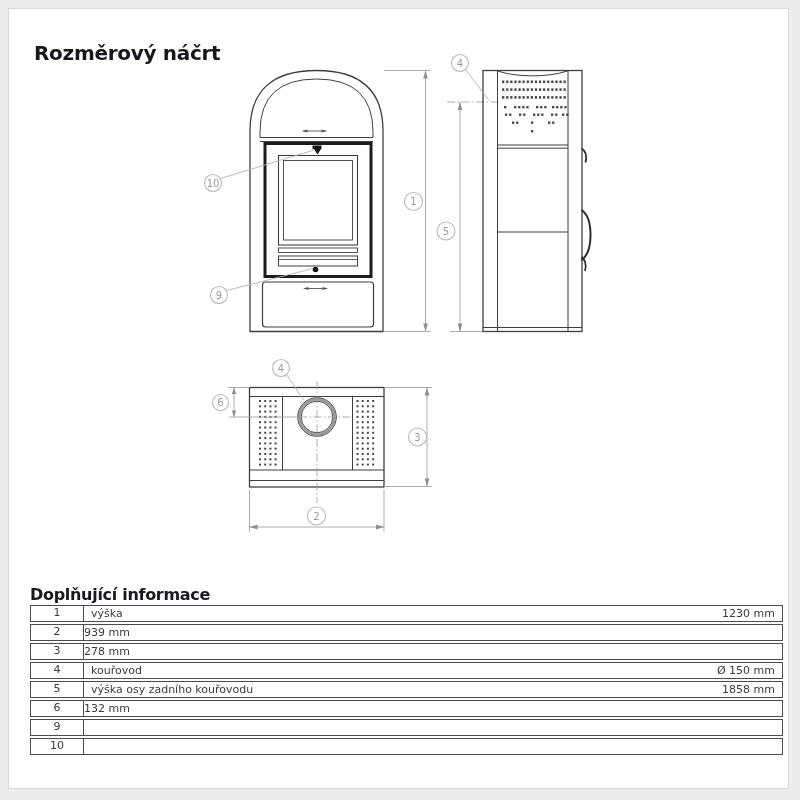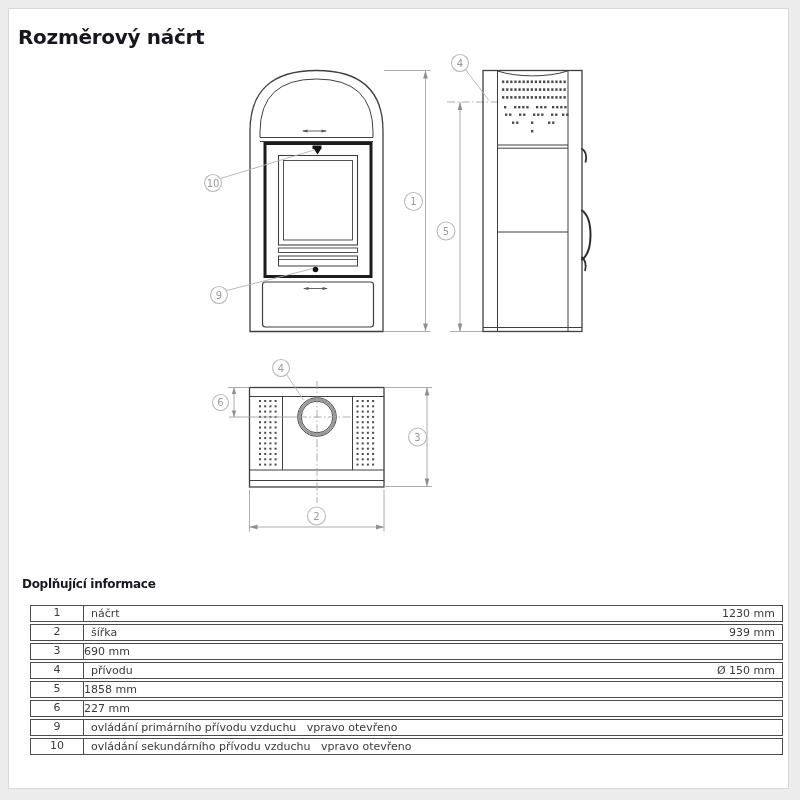--- a/index.html
+++ b/index.html
@@ -1,22 +1,22 @@
 <!DOCTYPE html>
 <html><head>
 <meta charset="utf-8">
 <style>
   html,body{margin:0;padding:0}
   body{width:800px;height:800px;background:#ececec;position:relative;overflow:hidden;
        font-family:"DejaVu Sans","Liberation Sans",sans-serif}
   .panel{position:absolute;left:8px;top:8px;width:781px;height:781px;background:#fff;
          border:1px solid #d8d8d8;box-sizing:border-box}
-  .title{position:absolute;left:18px;top:25px;margin:0;font-size:20px;font-weight:bold;
+  .title{position:absolute;left:18px;top:25px;margin:16px;font-size:20px;font-weight:bold;
          color:#17171f;letter-spacing:-0.3px}
-  .section-title{position:absolute;left:18px;top:573px;margin:4px;font-size:12px;font-weight:bold;
+  .section-title{position:absolute;left:18px;top:573px;margin:12px;font-size:16px;font-weight:bold;
          color:#17171f;letter-spacing:-0.3px}
   #drawing{position:absolute;left:0;top:0}
   .info-table{position:absolute;left:30px;top:605px;width:753px}
   .trow{display:flex;height:17px;box-sizing:border-box;border:1px solid #4c4c4c;margin-bottom:2px;
         background:#fff;align-items:center;font-size:11px;color:#3a3a3a}
   .tnum{width:52px;flex:none;text-align:center;border-right:1px solid #4c4c4c;height:100%;line-height:14px}
   .tlabel{flex:1;padding-left:7px;white-space:pre;line-height:14px;overflow:hidden}
   .tvalue{flex:none;padding-right:7px;text-align:left;line-height:14px}
   .co-text{fill:#9a9a9a;font-size:10px;font-family:"DejaVu Sans","Liberation Sans",sans-serif}
   .body-line{stroke:#3f3f3f;fill:none}
@@ -357,48 +357,46 @@
       <text class="co-text" x="316.5" y="516" text-anchor="middle" dominant-baseline="central">2</text>
     </g>
   </g>
 </svg>
 
 <h2 class="section-title">Doplňující informace</h2>
 
 <div class="info-table">
   <div class="trow">
     <div class="tnum">1</div>
-    <div class="tlabel">náčrt</div>
+    <div class="tlabel">výška</div>
     <div class="tvalue">1230 mm</div>
   </div>
   <div class="trow">
     <div class="tnum">2</div>
-    <div class="tlabel">šířka</div>
     <div class="tvalue">939 mm</div>
   </div>
   <div class="trow">
     <div class="tnum">3</div>
-    <div class="tvalue">690 mm</div>
+    <div class="tvalue">278 mm</div>
   </div>
   <div class="trow">
     <div class="tnum">4</div>
-    <div class="tlabel">přívodu</div>
+    <div class="tlabel">kouřovod</div>
     <div class="tvalue">Ø 150 mm</div>
   </div>
   <div class="trow">
     <div class="tnum">5</div>
+    <div class="tlabel">výška osy zadního kouřovodu</div>
     <div class="tvalue">1858 mm</div>
   </div>
   <div class="trow">
     <div class="tnum">6</div>
-    <div class="tvalue">227 mm</div>
+    <div class="tvalue">132 mm</div>
   </div>
   <div class="trow">
     <div class="tnum">9</div>
-    <div class="tlabel">ovládání primárního přívodu vzduchu   vpravo otevřeno</div>
     <div class="tvalue"></div>
   </div>
   <div class="trow">
     <div class="tnum">10</div>
-    <div class="tlabel">ovládání sekundárního přívodu vzduchu   vpravo otevřeno</div>
     <div class="tvalue"></div>
   </div>
 </div>
 
 </body></html>

